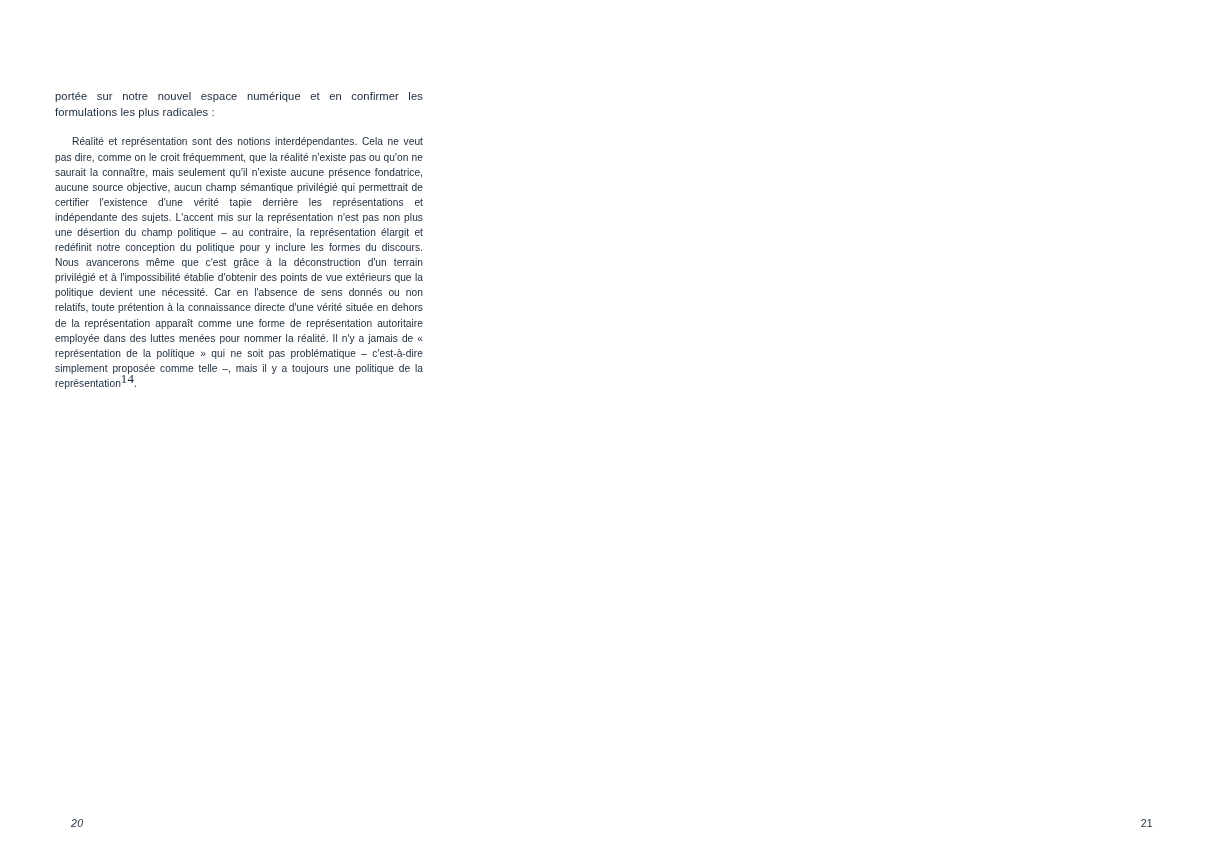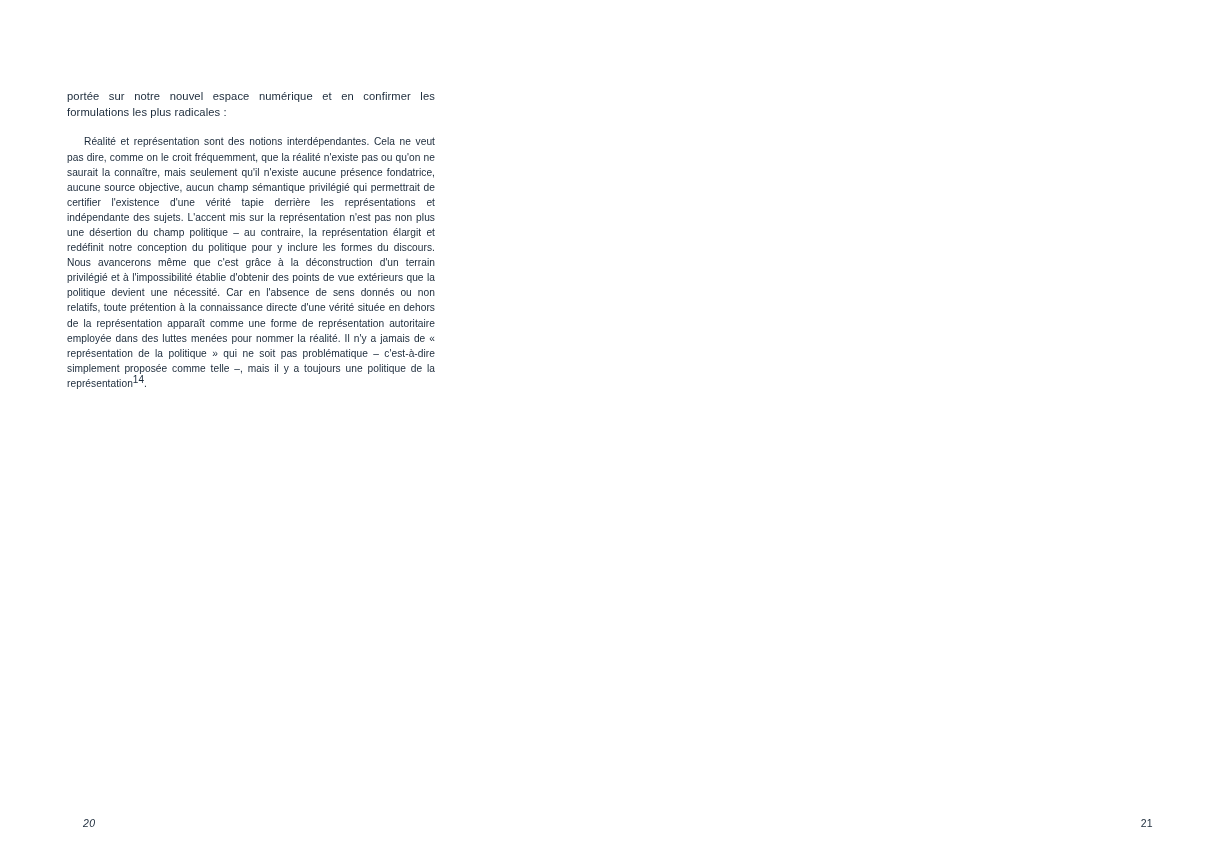--- a/index.html
+++ b/index.html
@@ -18,21 +18,21 @@
     position: relative;
     width: 1226px;
     height: 865px;
   }
   .page {
     position: absolute;
     top: 0;
     height: 865px;
   }
   .page-left {
-    left: 12px;
+    left: 0;
     width: 613px;
     padding-left: 20px;
   }
   .page-right {
     left: 613px;
     width: 613px;
   }
 
   
   .left-col {
@@ -52,23 +52,24 @@
   .quote-block {
     font-size: 10.2px;
     line-height: 15.1px;
     text-align: justify;
     color: #1b2a3a;
     margin: 0;
     text-indent: 17px;
     letter-spacing: 0.005em;
   }
   .quote-block sup {
-    font-size: 10px;
+    font-size: 13px;
     vertical-align: super;
     line-height: 0;
+    font-family: Liberation Serif, serif;
   }
 
   
   .folio {
     position: absolute;
     bottom: 36px;
     font-size: 10.5px;
     color: #1b2a3a;
     letter-spacing: 0.03em;
   }

